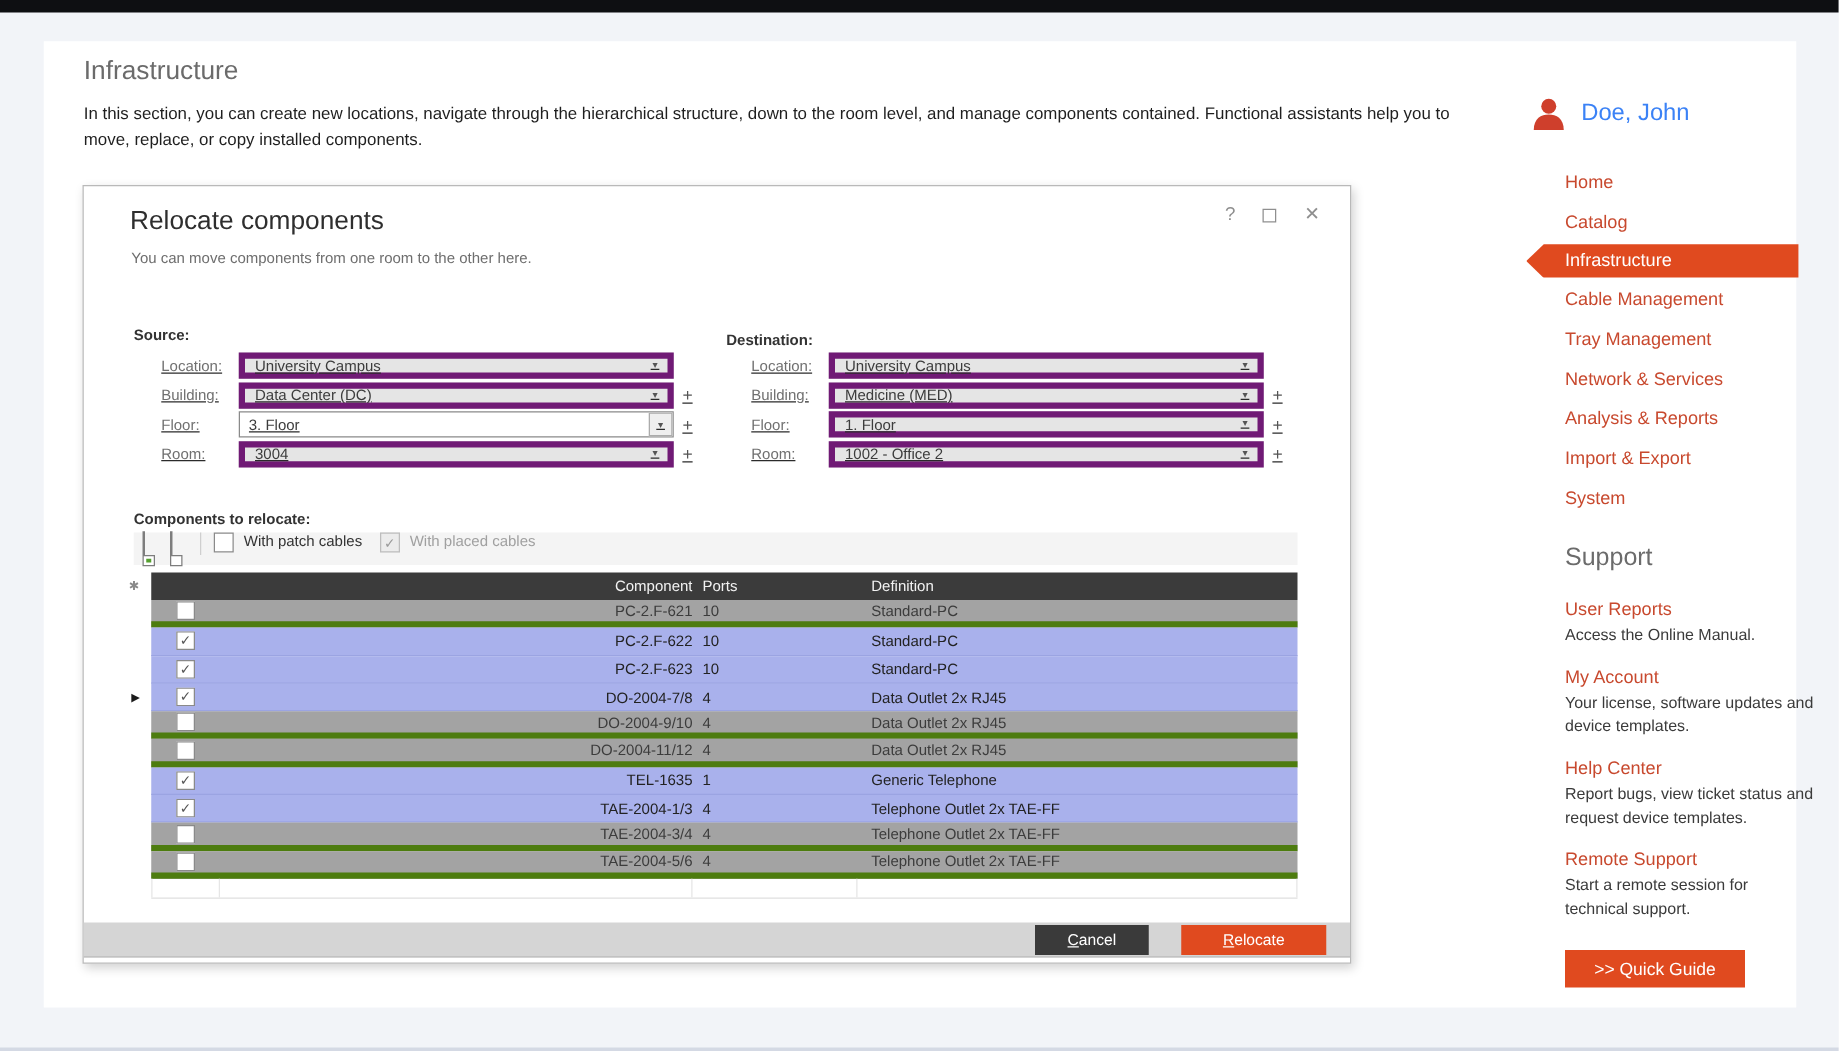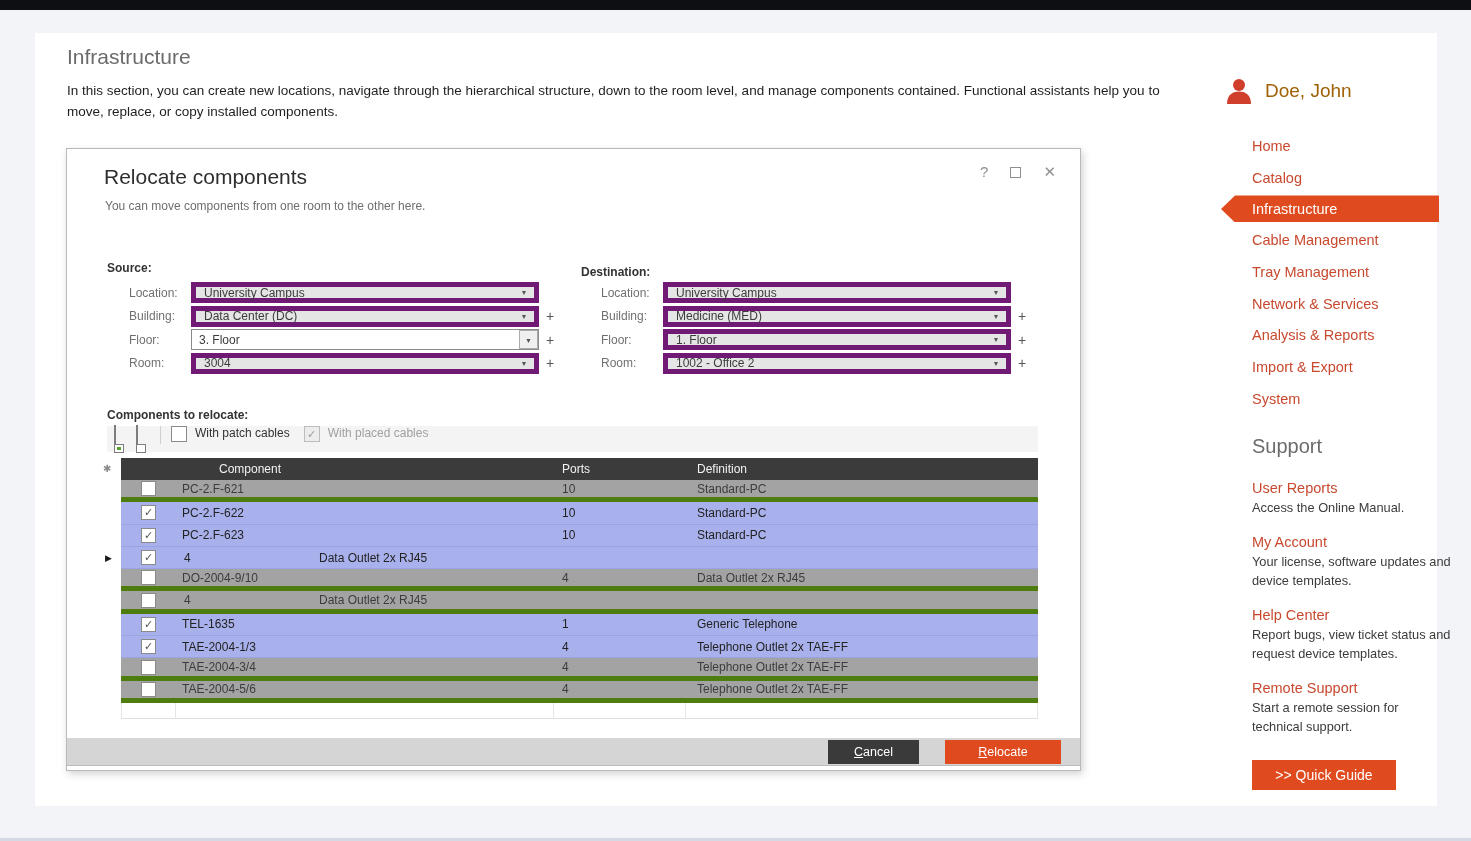--- a/index.html
+++ b/index.html
@@ -29,21 +29,21 @@
     box-shadow:2px 3px 8px rgba(0,0,0,0.18);
   }
   .dlg-title { position:absolute; left:37px; top:16px; font-size:21px; font-weight:400; color:#2e2e2e; }
   .dlg-subtitle { position:absolute; left:38px; top:50px; font-size:12px; color:#6e6e6e; }
   .dlg-controls { position:absolute; right:24px; top:16px; display:flex; align-items:center; gap:22px; color:#8f8f8f; }
   .dlg-controls .wc { font-size:15px; cursor:default; line-height:14px; }
   .wc-max-box { width:11px; height:11px; border:1px solid #8f8f8f; display:inline-block; }
 
   
   .loc-section-label { position:absolute; font-size:12px; font-weight:bold; color:#333; }
-  .loc-grid { position:absolute; width:470px; }
+  .loc-grid { position:absolute; width:470px;text-decoration:underline; }
   .loc-row { display:flex; align-items:center; height:21px; margin-bottom:2.5px; }
   .loc-label { width:62px; font-size:12px; color:#707070; flex:none; }
   .dd {
     width:348px; height:21px; background:#e5e5e5; border:5px solid #701a75;
     display:flex; align-items:center; font-size:12px; color:#3c3c3c; flex:none;
     padding-left:8px; position:relative;
   }
   .dd .dd-val { flex:1 1 auto; white-space:nowrap; overflow:hidden; }
   .dd .caret { flex:none; width:20px; text-align:center; font-size:7px; color:#555; }
   .dd.focused { background:#fff; border:1px solid #8a8a8a; padding-left:7px; }
@@ -73,21 +73,21 @@
   .g-ast { position:absolute; left:0; top:5px; font-size:10px; color:#8a8a8a; }
   .g-arrow { position:absolute; left:2px; top:95px; font-size:9px; color:#1a1a1a; visibility:hidden; }
   .g-arrow.visible { visibility:visible; }
   .ctable { width:917px; font-size:12px; }
   .thead { display:flex; background:#3b3b3b; color:#f2f2f2; height:22px; align-items:center; }
   .trow { display:flex; height:22.3px; align-items:center; background:#a3a3a3; border-bottom:5px solid #4d7c0f; }
   .trow.selected { background:#a9b1ec; border-bottom:1px solid #9ba4e2; }
   .cell { overflow:hidden; white-space:nowrap; }
   .cb-cell { width:55px; flex:none; display:flex; justify-content:center; }
   .cb-cell .cbx { width:15px; height:15px; }
-  .c-comp { width:378px; flex:none; padding-left:6px; color:#3c3c3c; }
+  .c-comp { width:378px; flex:none; padding-left:6px; color:#3c3c3c;text-align:right; }
   .c-ports { width:132px; flex:none; padding-left:8px; color:#3c3c3c; }
   .c-def { flex:1; padding-left:11px; color:#3c3c3c; }
   .trow.selected .c-comp, .trow.selected .c-ports, .trow.selected .c-def { color:#222; }
   .thead .c-comp { padding-left:43px; color:#f2f2f2; }
   .thead .c-ports, .thead .c-def { color:#f2f2f2; }
   .table-tail { display:flex; height:16px; border-bottom:1px solid #e0e0e0; }
   .table-tail .tc { border-right:1px solid #e6e6e6; height:100%; }
   .table-tail .tc:first-child { border-left:1px solid #e6e6e6; }
 
   
@@ -98,21 +98,21 @@
   }
   .btn { height:24px; display:flex; align-items:center; justify-content:center; font-size:12.5px; cursor:default; }
   .btn-cancel { width:91px; background:#3a3a3a; color:#fff; }
   .btn-relocate { width:116px; background:#e04a1f; color:#fff; }
   .akey { text-decoration:underline; }
 
   
   .sidebar { position:absolute; left:1186px; top:45px; width:260px; }
   .user-row { display:flex; align-items:center; margin-left:5px; margin-bottom:26px; }
   .user-icon { width:26px; height:26px; margin-right:13px; }
-  .user-name { font-size:19px; color:#a16207; }
+  .user-name { font-size:19px; color:#3b82f6; }
   .nav { margin-bottom:20px; }
   .nav-item { height:31.7px; display:flex; align-items:center; padding-left:31px; font-size:14.5px; color:#c8492e; cursor:pointer; }
   .nav-item.active {
     height:27px; margin:2px 0; background:#e04a1f; color:#fff; width:218px;
     clip-path: polygon(14px 0, 100% 0, 100% 100%, 14px 100%, 0 50%);
   }
   .support-title { font-size:20px; color:#6b6b6b; margin:17px 0 22px 31px; font-weight:400; }
   .support-link-block { margin-left:31px; margin-bottom:17px; width:200px; }
   .support-link { font-size:14.5px; color:#c8492e; margin-bottom:3px; cursor:pointer; }
   .support-desc { font-size:12.8px; color:#3b3b3b; line-height:1.45; }
@@ -263,35 +263,37 @@
           <span class="cell c-comp">PC-2.F-623</span>
           <span class="cell c-ports">10</span>
           <span class="cell c-def">Standard-PC</span>
         </div>
         <div class="trow selected">
           <span class="cell cb-cell">
               <span class="cbx checked">
                 <span class="glyph">✓</span>
               </span>
             </span>
+          <span class="cell c-comp">DO-2004-7/8</span>
           <span class="cell c-ports">4</span>
           <span class="cell c-def">Data Outlet 2x RJ45</span>
         </div>
         <div class="trow">
           <span class="cell cb-cell">
               <span class="cbx"></span>
             </span>
           <span class="cell c-comp">DO-2004-9/10</span>
           <span class="cell c-ports">4</span>
           <span class="cell c-def">Data Outlet 2x RJ45</span>
         </div>
         <div class="trow">
           <span class="cell cb-cell">
               <span class="cbx"></span>
             </span>
+          <span class="cell c-comp">DO-2004-11/12</span>
           <span class="cell c-ports">4</span>
           <span class="cell c-def">Data Outlet 2x RJ45</span>
         </div>
         <div class="trow selected">
           <span class="cell cb-cell">
               <span class="cbx checked">
                 <span class="glyph">✓</span>
               </span>
             </span>
           <span class="cell c-comp">TEL-1635</span>

